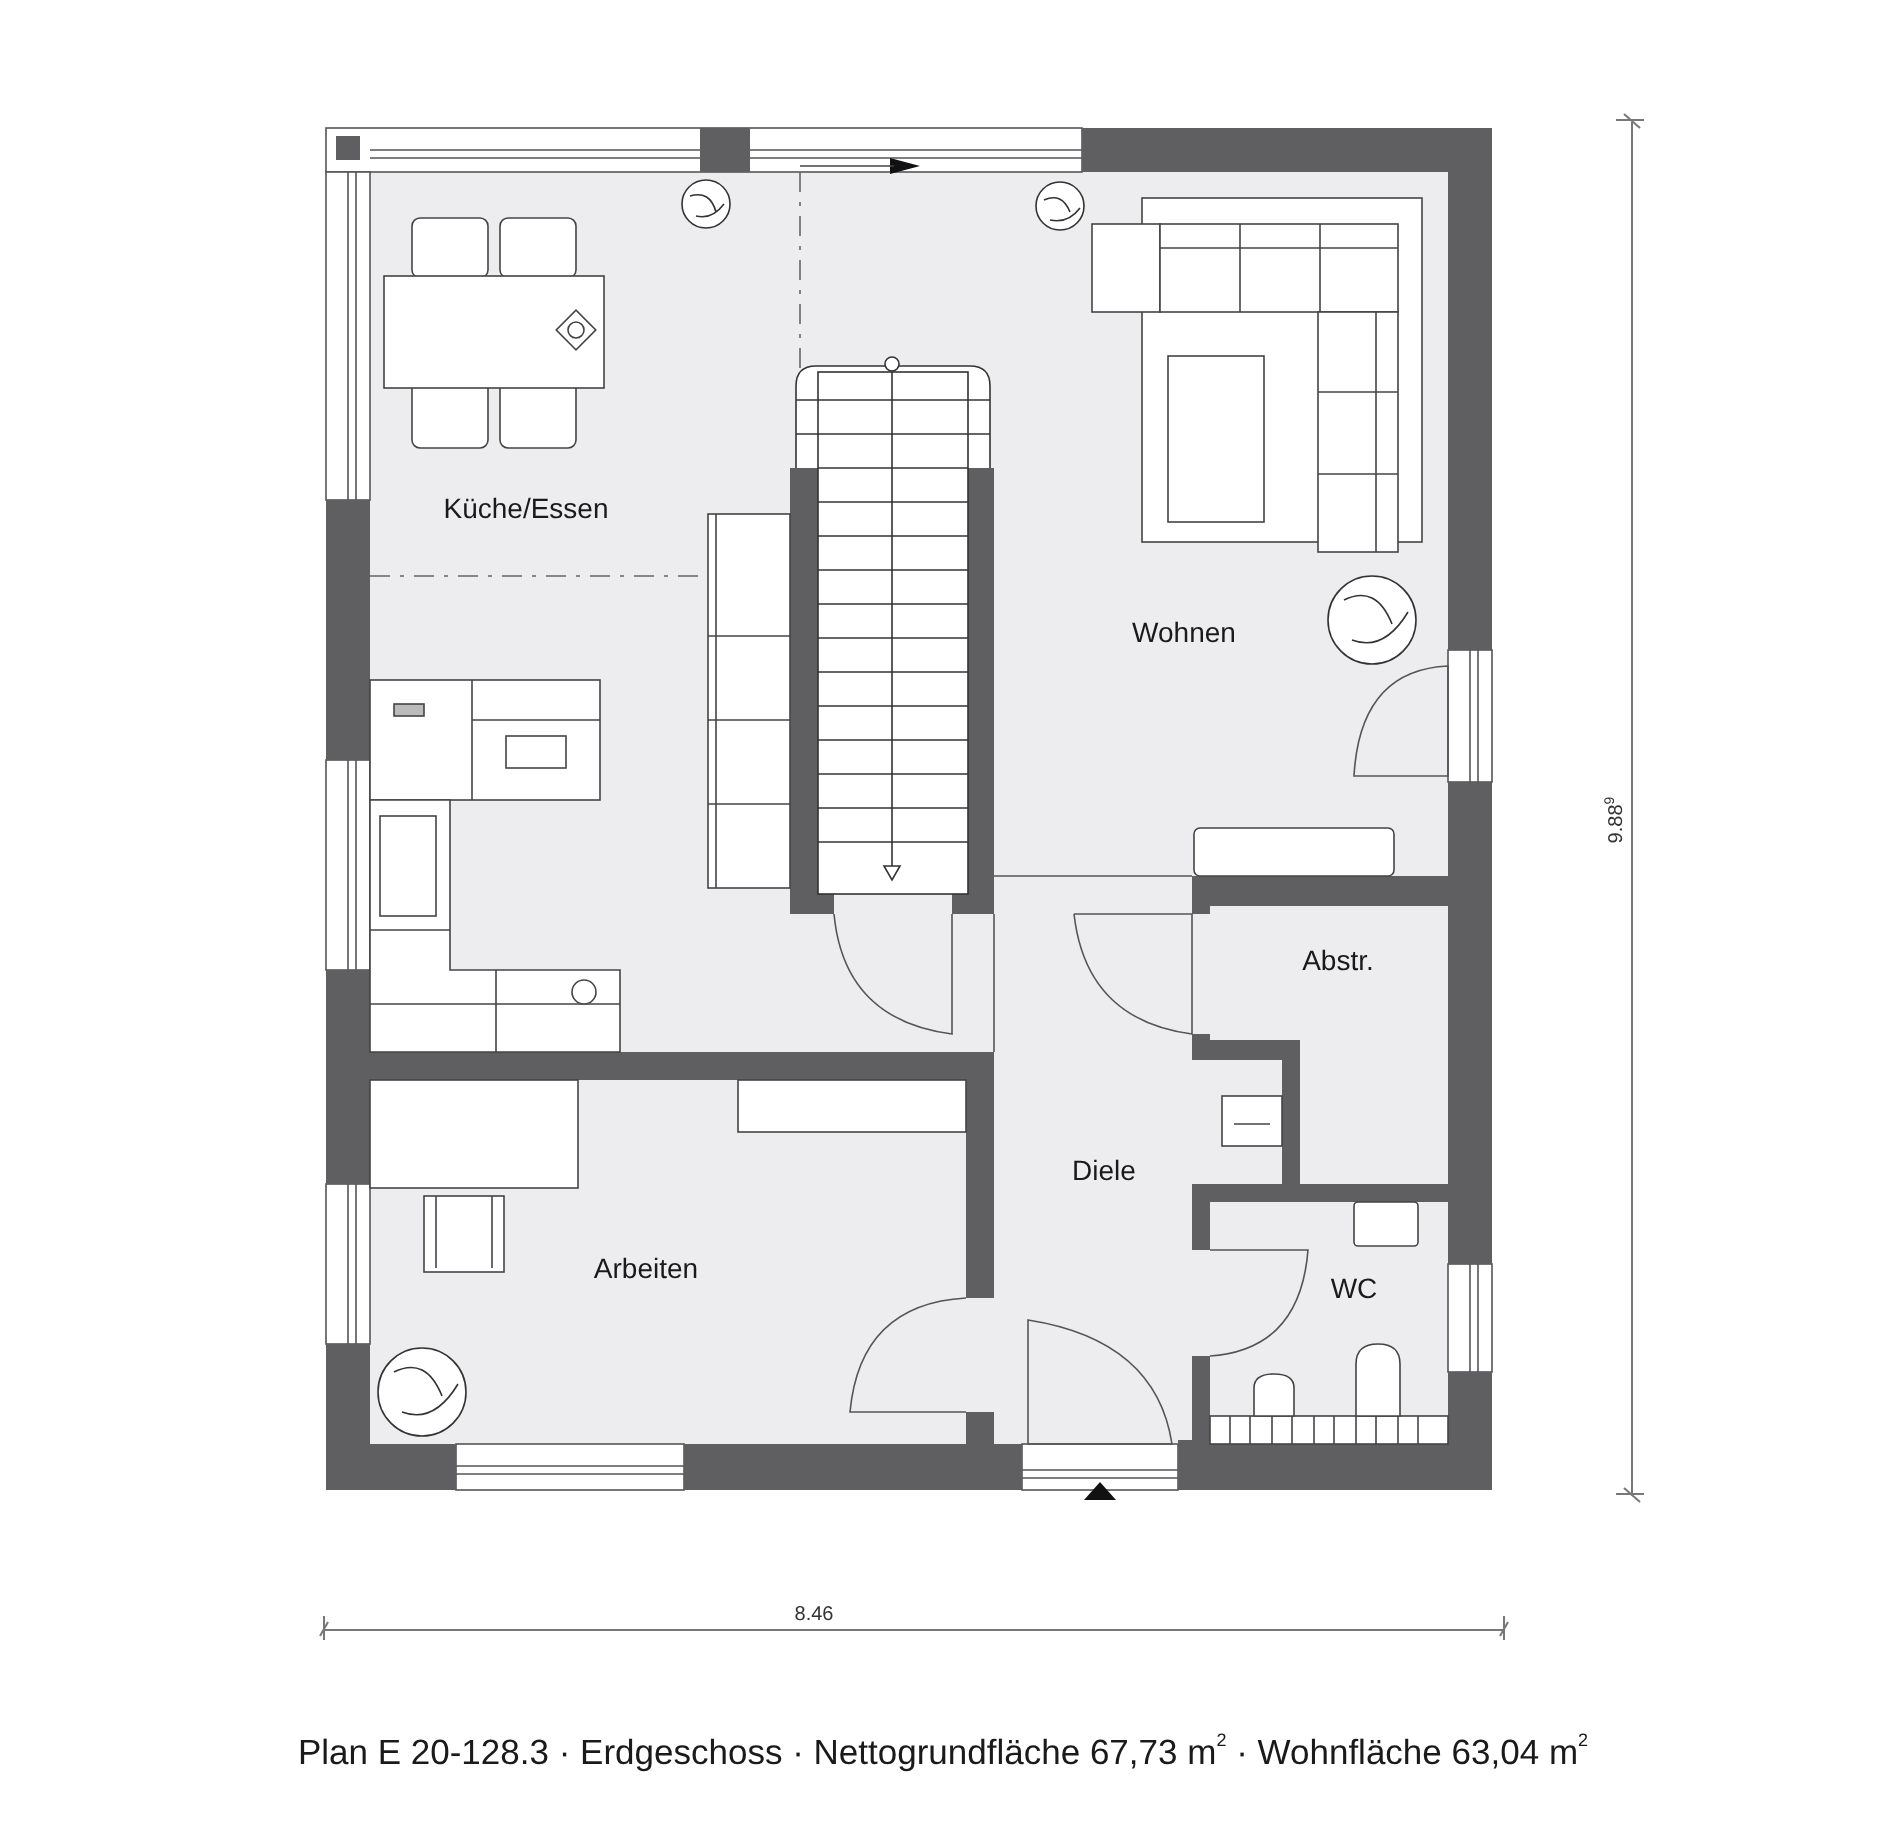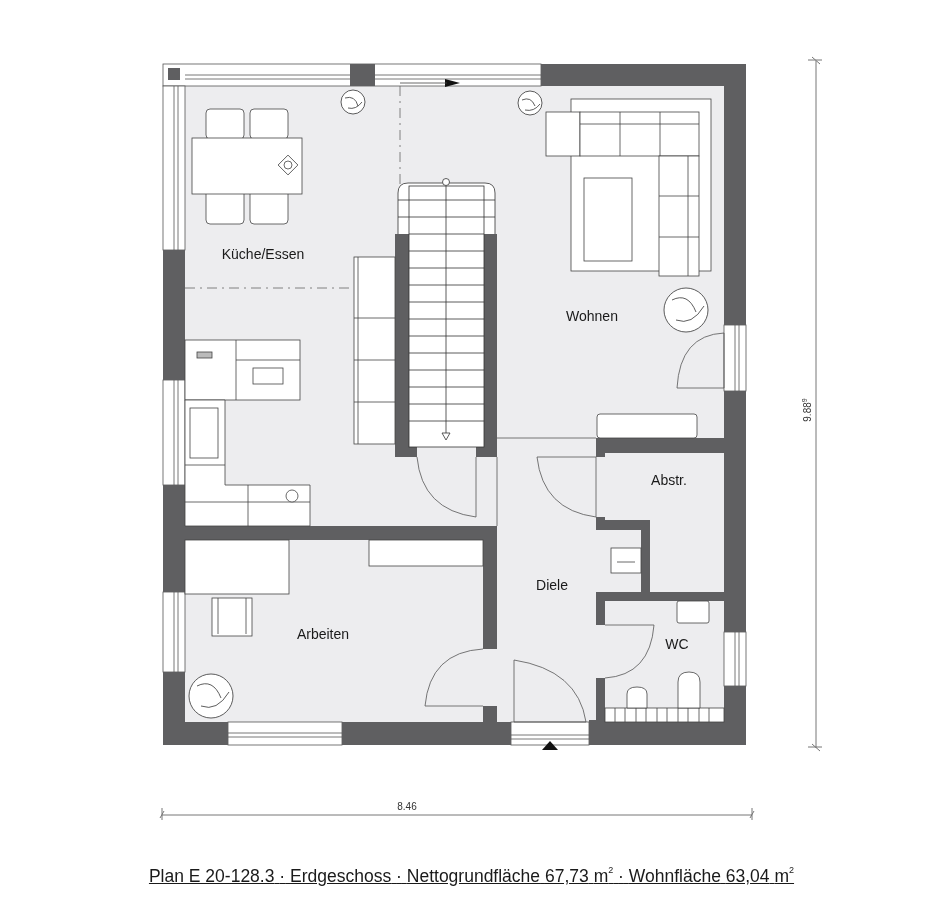--- a/index.html
+++ b/index.html
@@ -1,20 +1,20 @@
 <!DOCTYPE html>
 <html><head>
 <meta charset="utf-8">
 <style>
   html,body{margin:0;padding:0;background:#ffffff;}
   body{width:943px;height:922px;position:relative;overflow:hidden;font-family:"Liberation Sans",sans-serif;}
   #plan{position:absolute;left:0;top:0;}
   .room-label{font-family:"Liberation Sans",sans-serif;font-size:14px;fill:#1a1a1a;}
   .dim-label{font-family:"Liberation Sans",sans-serif;font-size:10px;fill:#333;}
-  .caption{position:absolute;left:0;width:943px;top:866px;text-align:center;font-size:17.5px;color:#1a1a1a;white-space:nowrap;text-decoration:underline;}
+  .caption{position:absolute;left:0;width:943px;top:866px;text-align:center;font-size:17.5px;color:#1a1a1a;white-space:nowrap;}
   .caption sup{font-size:9px;vertical-align:top;position:relative;top:-1px;}
 </style>
 </head>
 <body>
 
 <svg id="plan" width="943" height="860" viewBox="0 0 943 860" xmlns="http://www.w3.org/2000/svg">
 
   <rect x="185" y="86" width="540" height="636" fill="#ededef"></rect>
 
   <g fill="#ffffff" stroke="#555" stroke-width="0.8">

